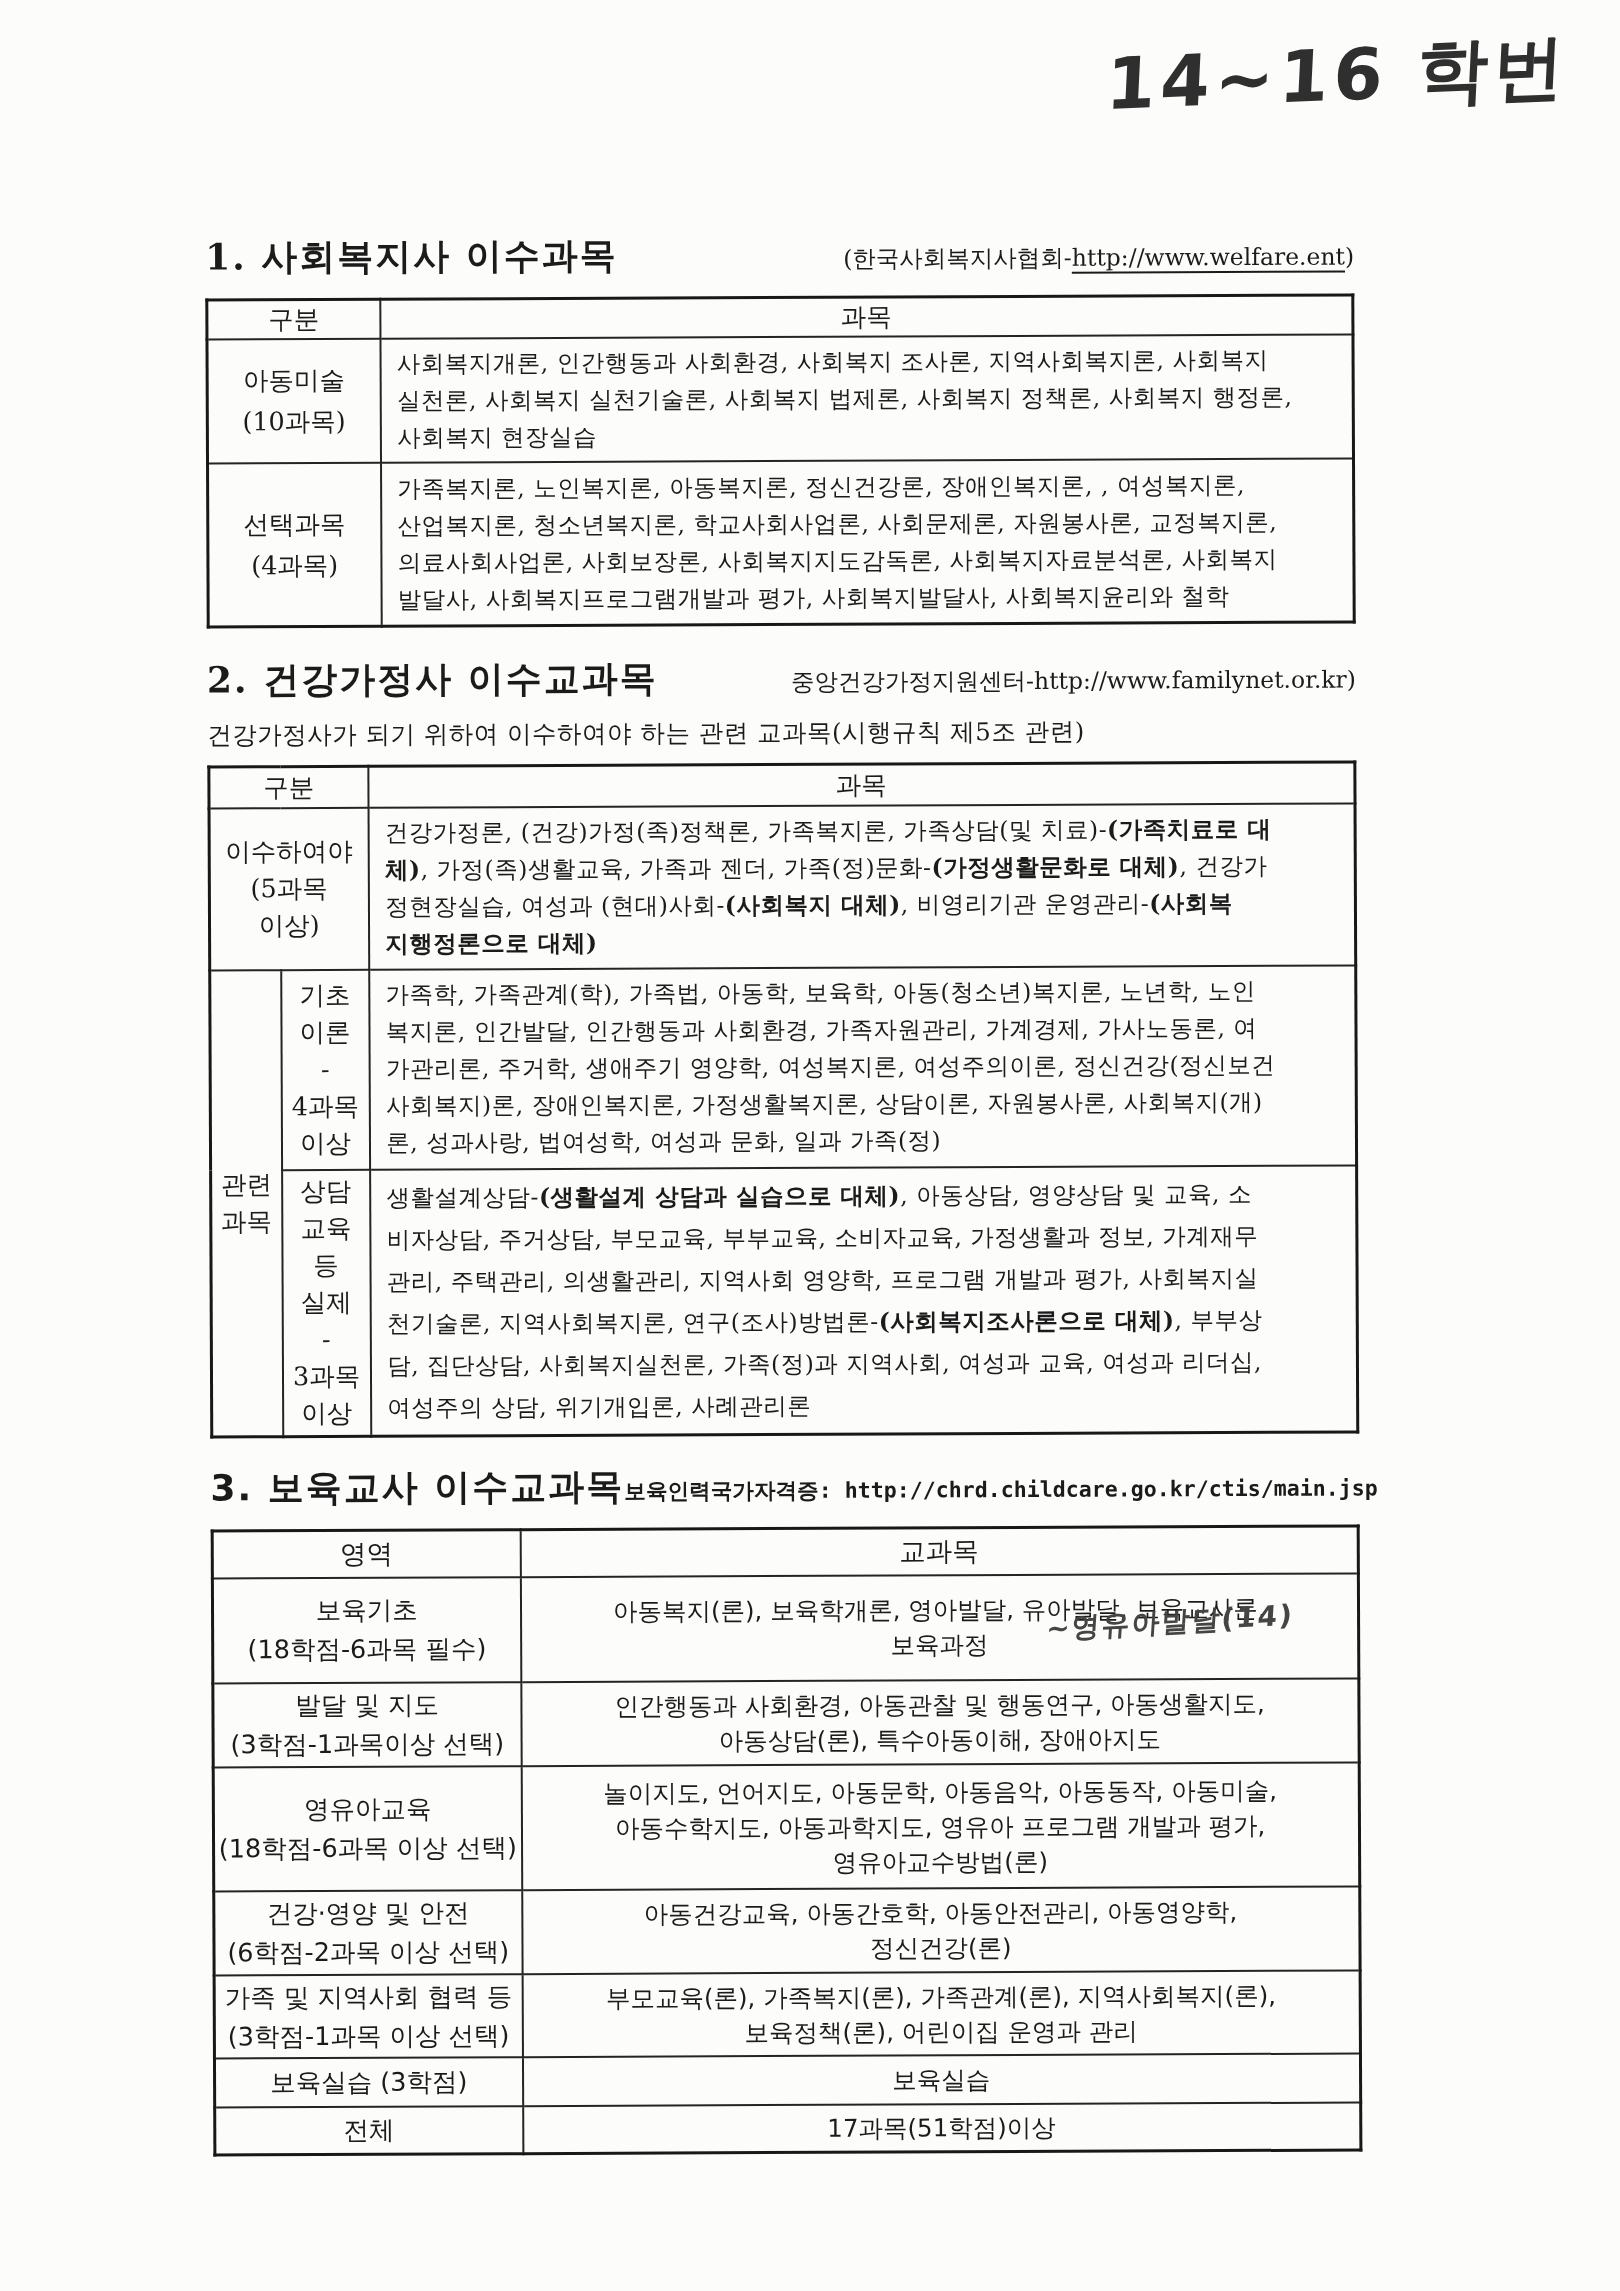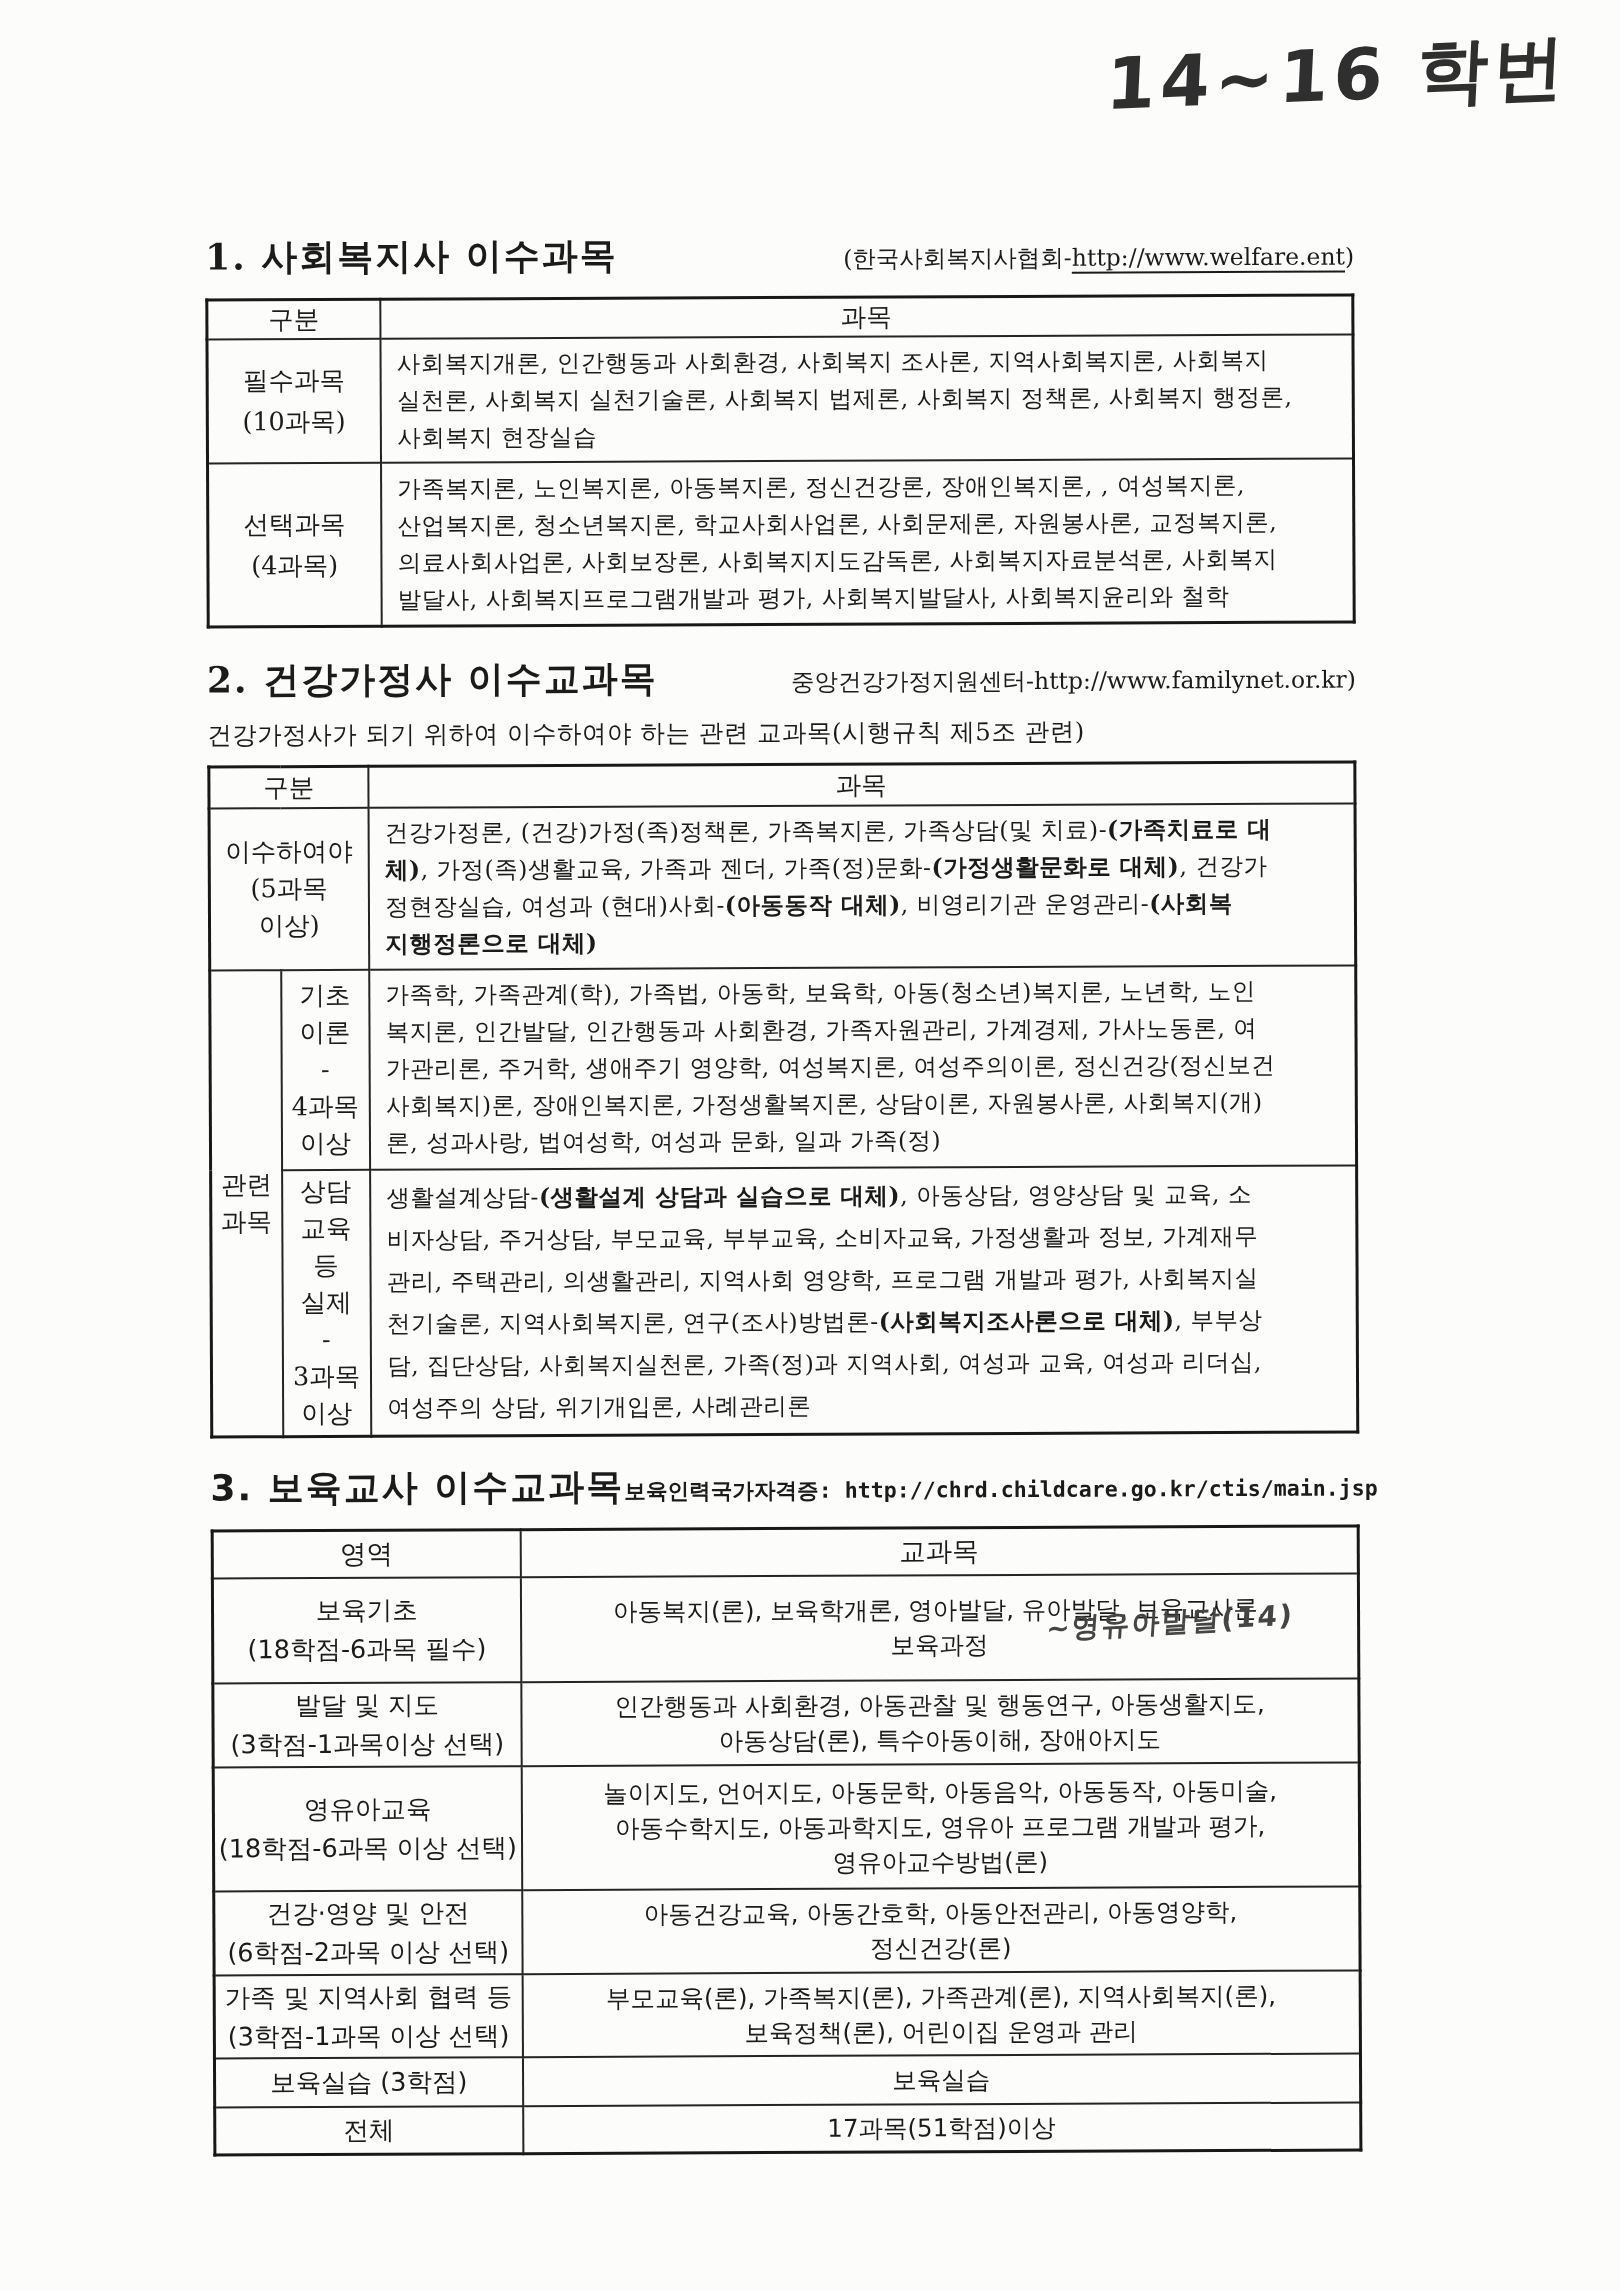--- a/index.html
+++ b/index.html
@@ -80,21 +80,21 @@
       <colgroup>
           <col style="width:173px">
           <col>
         </colgroup>
       <tbody>
           <tr class="hrow">
         <th>구분</th>
         <th>과목</th>
       </tr>
       <tr class="r1">
-        <td class="lbl pre">필수과목
+        <td class="lbl pre">아동미술
 (10과목)</td>
         <td class="cnt pre">사회복지개론, 인간행동과 사회환경, 사회복지 조사론, 지역사회복지론, 사회복지
 실천론, 사회복지 실천기술론, 사회복지 법제론, 사회복지 정책론, 사회복지 행정론,
 사회복지 현장실습</td>
       </tr>
       <tr class="r2">
         <td class="lbl pre">선택과목
 (4과목)</td>
         <td class="cnt pre">가족복지론, 노인복지론, 아동복지론, 정신건강론, 장애인복지론, , 여성복지론,
 산업복지론, 청소년복지론, 학교사회사업론, 사회문제론, 자원봉사론, 교정복지론,
@@ -120,21 +120,21 @@
           <tr class="hrow">
         <th colspan="2">구분</th>
         <th>과목</th>
       </tr>
       <tr class="r-core">
         <td colspan="2" class="lbl pre">이수하여야
 (5과목
 이상)</td>
         <td class="cnt pre"><span>건강가정론, (건강)가정(족)정책론, 가족복지론, 가족상담(및 치료)-</span><span class="b">(가족치료로 대
 체)</span><span>, 가정(족)생활교육, 가족과 젠더, 가족(정)문화-</span><span class="b">(가정생활문화로 대체)</span><span>, 건강가
-정현장실습, 여성과 (현대)사회-</span><span class="b">(아동동작 대체)</span><span>, 비영리기관 운영관리-</span><span class="b">(사회복
+정현장실습, 여성과 (현대)사회-</span><span class="b">(사회복지 대체)</span><span>, 비영리기관 운영관리-</span><span class="b">(사회복
 지행정론으로 대체)</span></td>
       </tr>
       <tr class="r-basic">
         <td rowspan="2" class="lbl pre">관련
 과목</td>
         <td class="lbl pre">기초
 이론
 -
 4과목
 이상</td>

